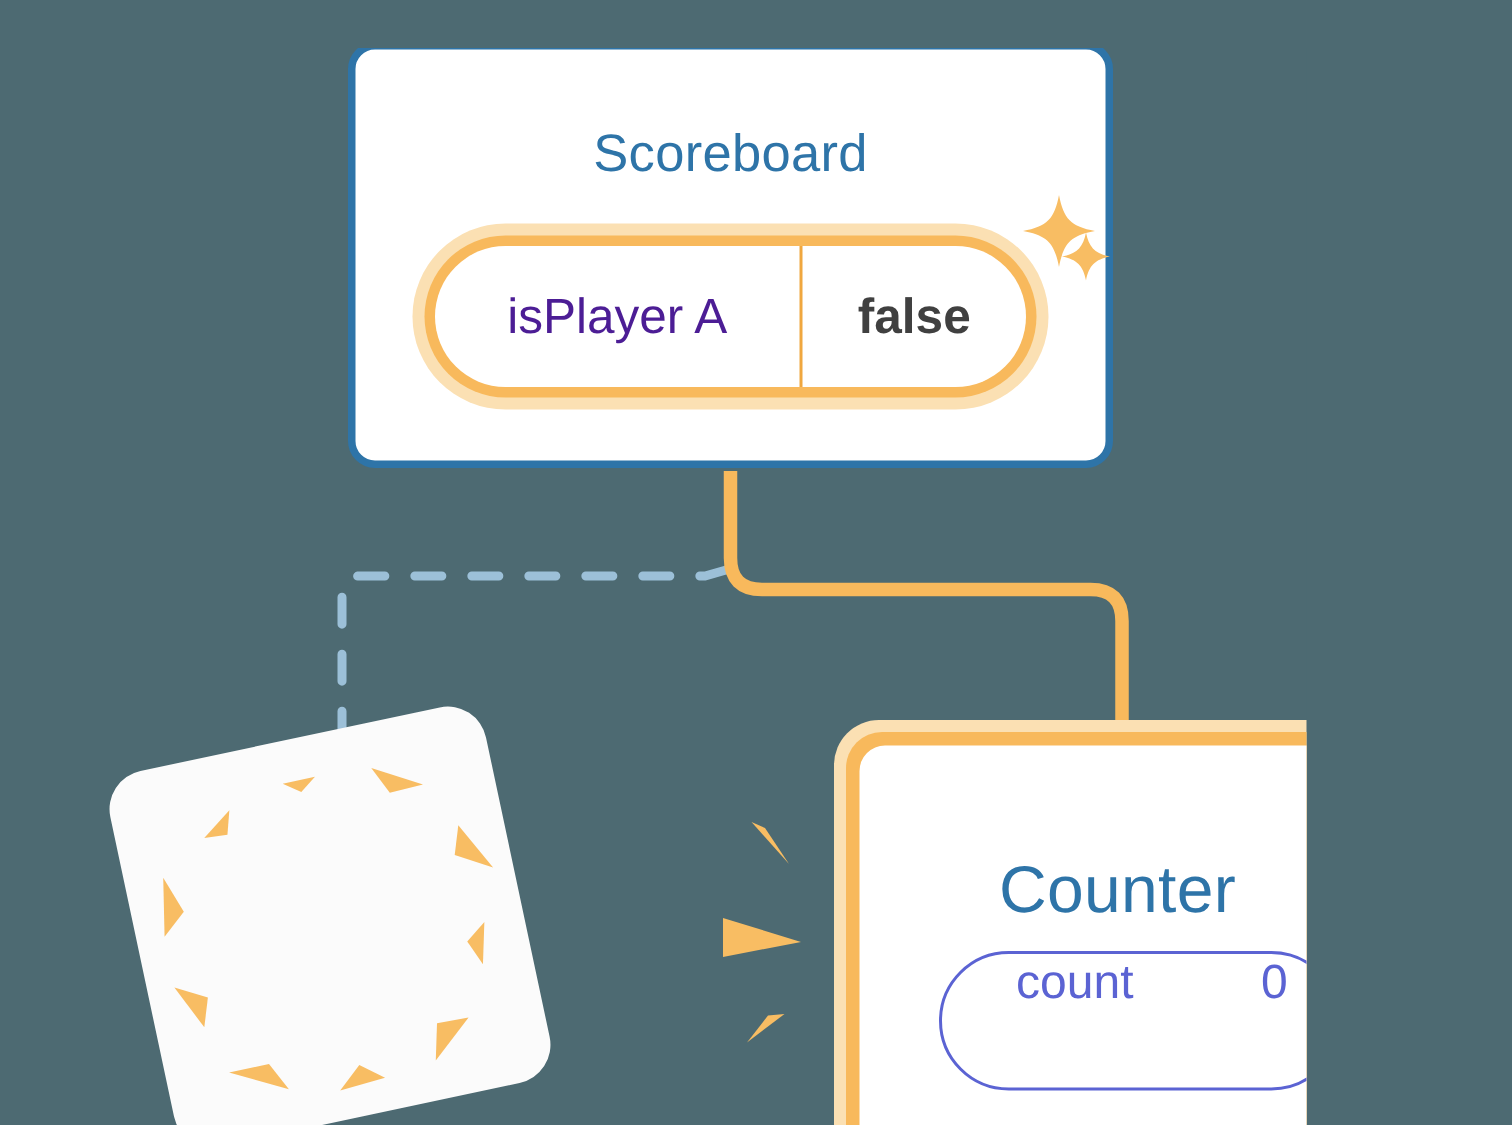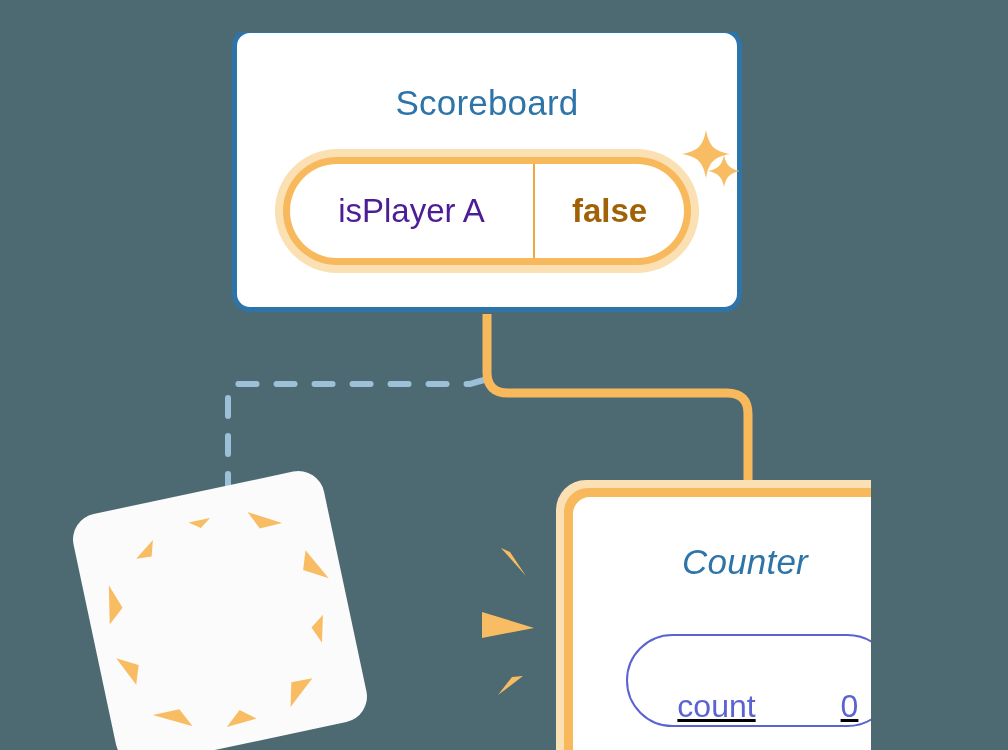--- a/index.html
+++ b/index.html
@@ -93,21 +93,21 @@
   }
   .pill-core .pill-div {
     width: 2px;
     background: #f0a73f;
   }
   .pill-core .pill-val {
     flex: 1 1 auto;
     display: flex;
     align-items: center;
     justify-content: center;
-    color: #a16207;
+    color: #404040;
     font-size: 33px;
     font-weight: 700;
     white-space: nowrap;
   }
 
   
   .sparkle {
     position: absolute;
     z-index: 6;
   }
@@ -128,36 +128,35 @@
     left: 8px; top: 8px; right: 8px; bottom: 8px;
     border-radius: 24px;
     background: #f8b95c;
   }
   .card-counter-body {
     position: absolute;
     left: 9px; top: 9px; right: 9px; bottom: 9px;
     border-radius: 17px;
     background: #ffffff;
   }
-  .card-counter-body .card-title { top: 45px; font-size: 35px; font-style: italic; }
+  .card-counter-body .card-title { top: 72px; font-size: 44px; }
 
   .pill-plain {
     position: absolute;
     left: 53px;
     top: 137px;
     width: 268px;
     height: 93px;
     border: 2px solid #5b63d3;
     border-radius: 47px;
     box-sizing: border-box;
     background: transparent;
     display: flex;
-    align-items: flex-end;
+    align-items: flex-start;
     overflow: hidden;
-    text-decoration: underline;
   }
   .pill-plain .pp-key {
     flex: 0 0 177px;
     display: flex;
     align-items: center;
     justify-content: center;
     color: #5b63d3;
     font-size: 32px;
     white-space: nowrap;
   }

